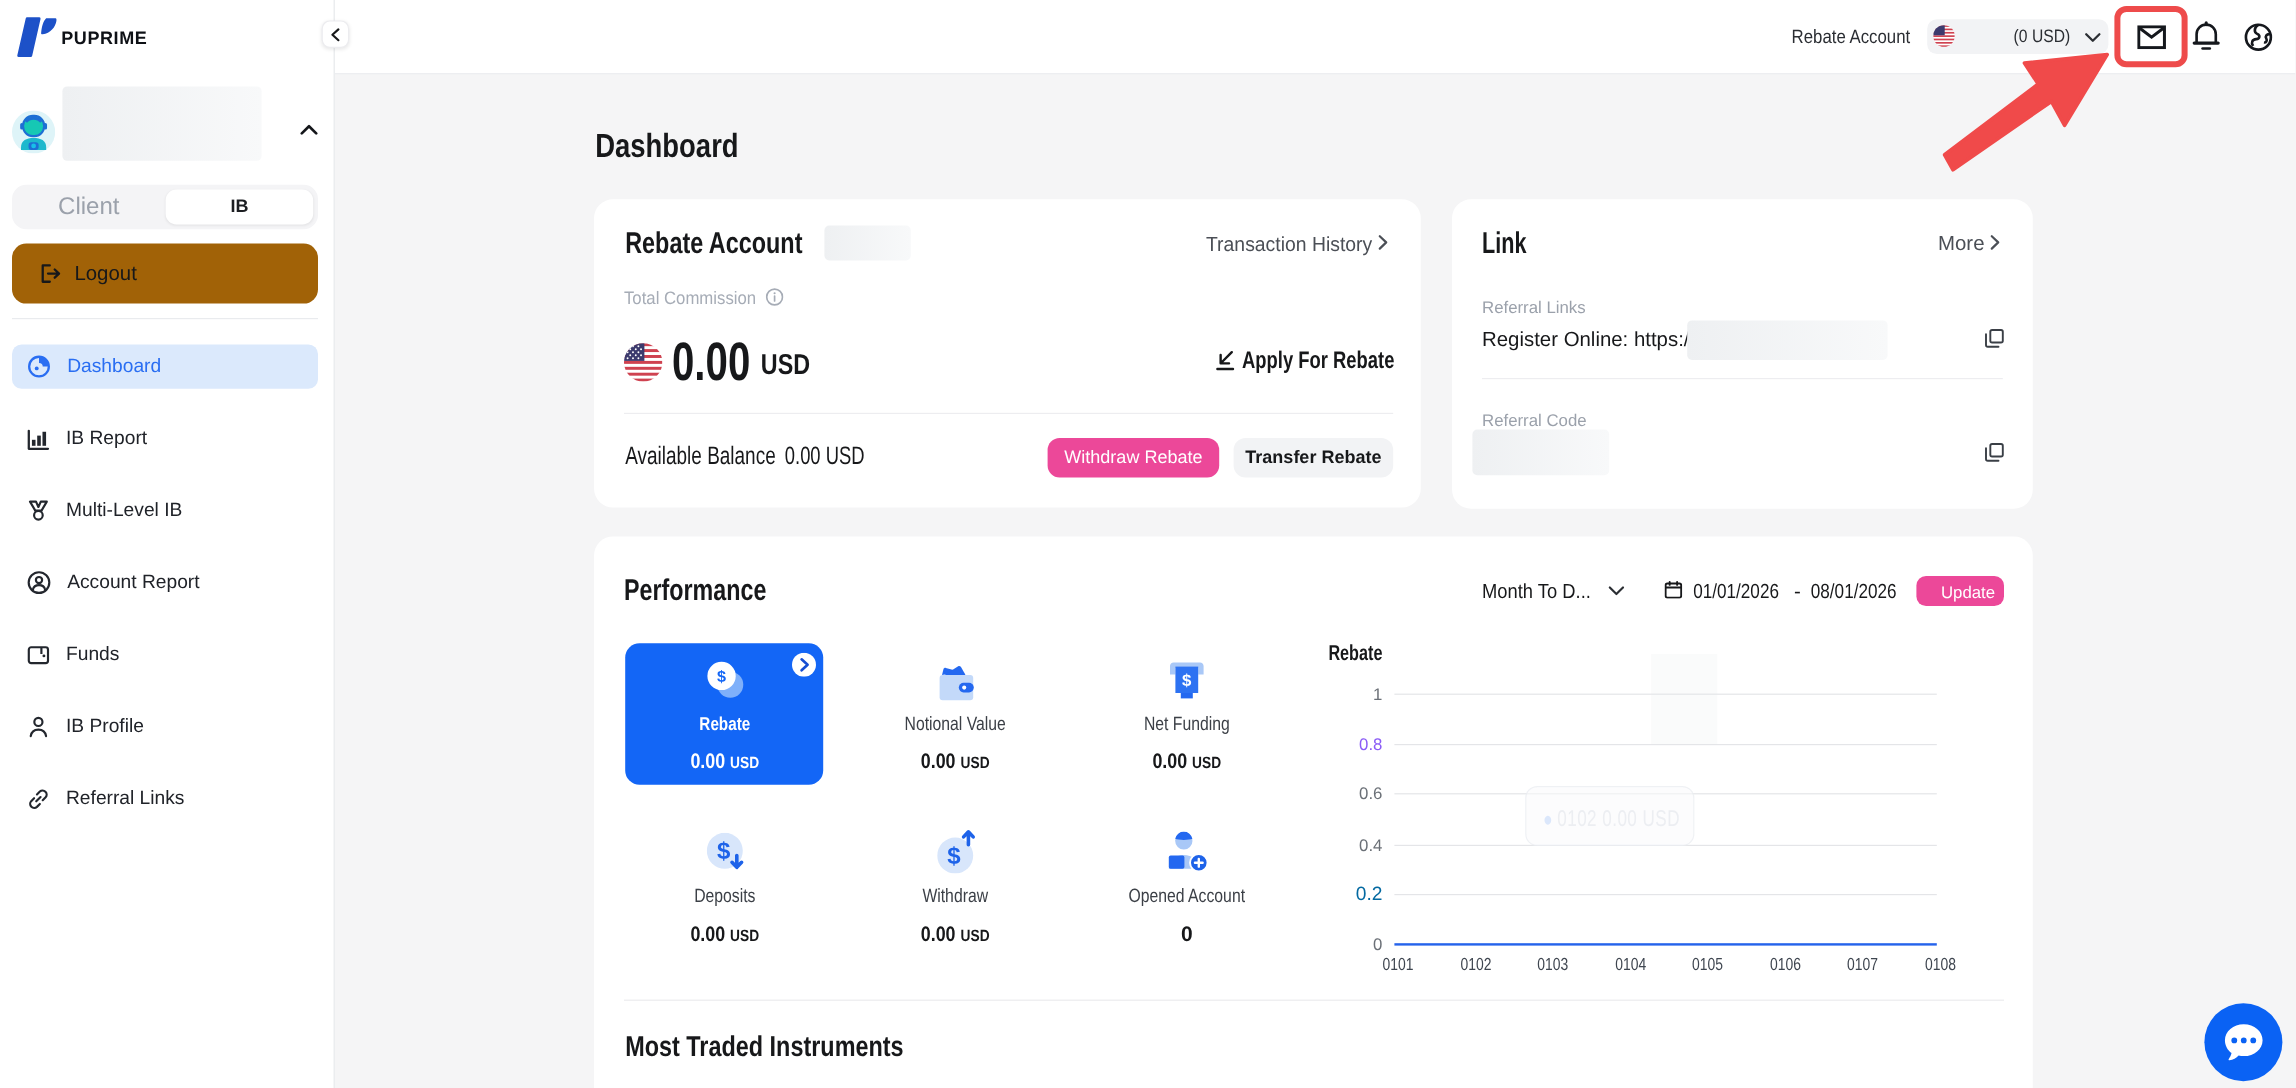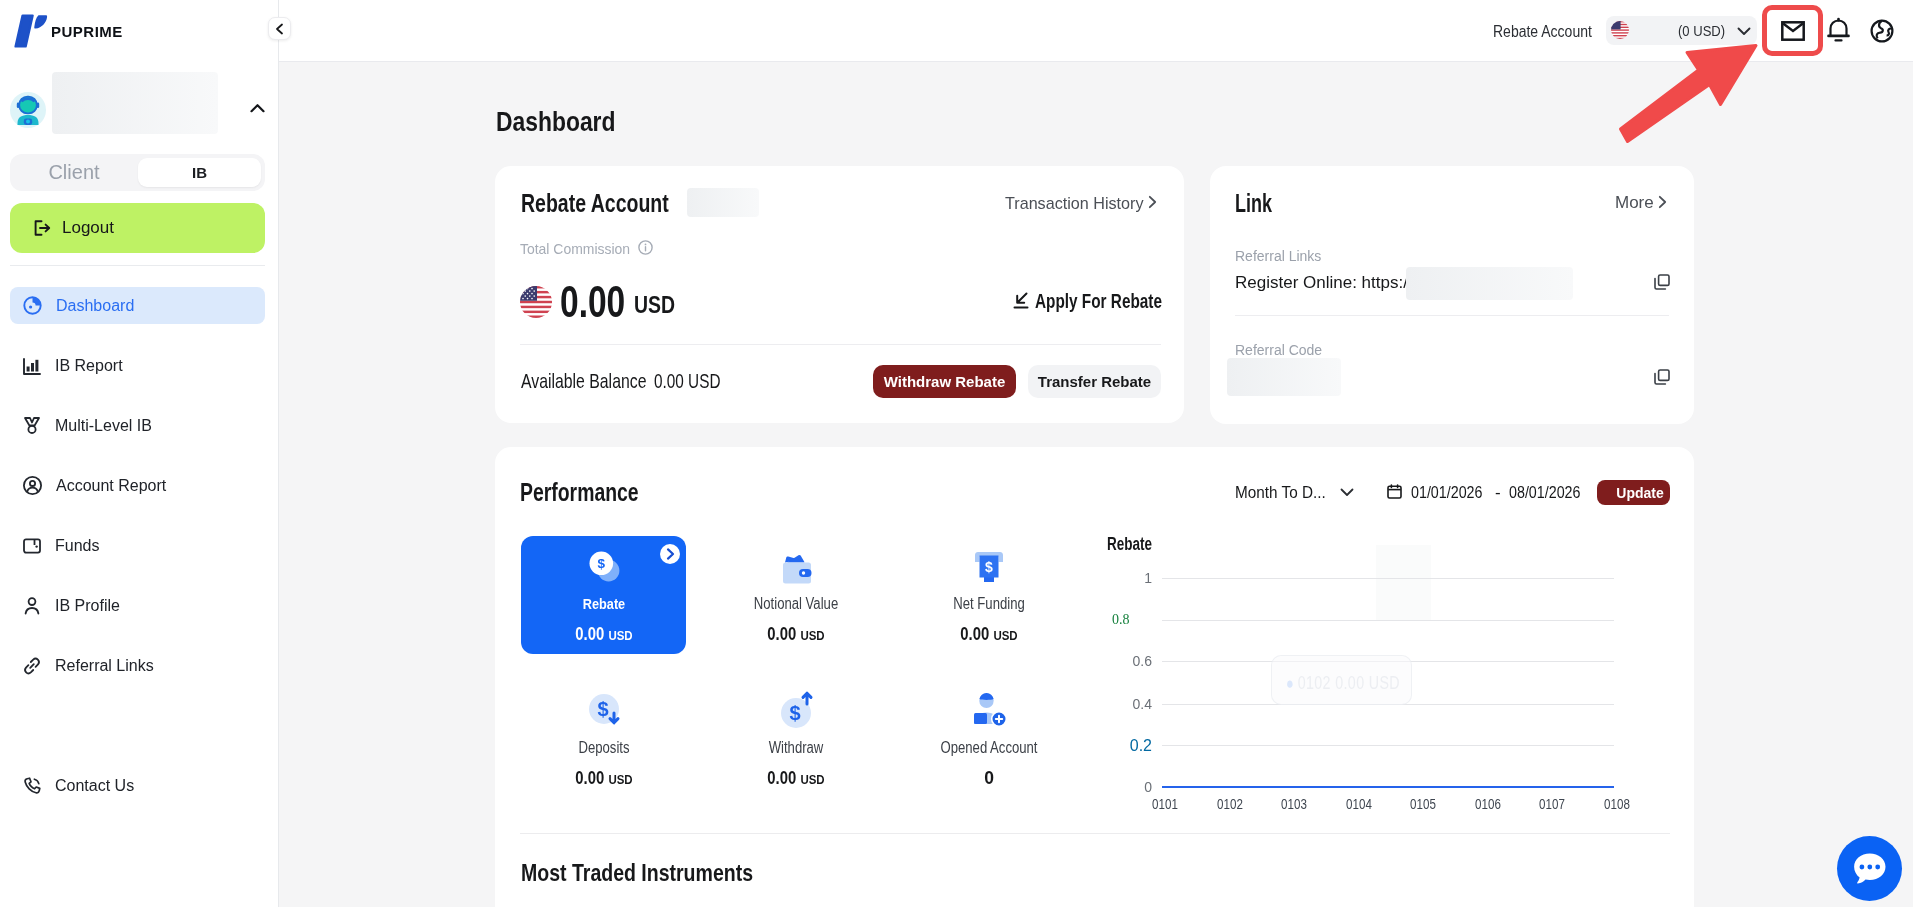--- a/index.html
+++ b/index.html
@@ -13,30 +13,30 @@
 
 .mi { position:absolute; left:10px; width:255px; height:37px; border-radius:8px; display:flex; align-items:center; }
 .mi svg { margin-left:12px; }
 .mi span { margin-left:13px; font-size:16px; color:#202329; }
 .mi.active { background:#dbe9fc; }
 .mi.active span { color:#2a6ef2; }
 
 #toggle { position:absolute; left:10px; top:154px; width:255px; height:37px; background:#f4f4f6; border-radius:12px; }
 #toggle .ib { position:absolute; left:128px; top:4px; width:123px; height:29px; background:#fff; border-radius:9px; box-shadow:0 1px 2px rgba(0,0,0,.06); display:flex; align-items:center; justify-content:center; font-size:15px; font-weight:700; color:#1c1e22; }
 #toggle .client { position:absolute; left:0; top:0; width:128px; height:37px; display:flex; align-items:center; justify-content:center; font-size:20px; color:#9ba1ab; }
-#logoutBtn { position:absolute; left:10px; top:203px; width:255px; height:50px; background:#bef264; border-radius:12px; display:flex; align-items:center; }
+#logoutBtn { position:absolute; left:10px; top:203px; width:255px; height:50px; background:#a16207; border-radius:12px; display:flex; align-items:center; }
 #logoutBtn span { font-size:17px; color:#17181a; margin-left:11px; }
 
 .card { position:absolute; background:#fff; border-radius:16px; }
 #card-rebate { left:495px; top:166px; width:689px; height:257px; }
 #card-link   { left:1210px; top:166px; width:484px; height:258px; }
 #card-perf   { left:495px; top:447px; width:1199px; height:520px; }
 .h2 { font-size:25px; font-weight:700; color:#17181a; transform-origin:0 0; white-space:nowrap; }
 .gray-link { font-size:17px; color:#4b4f56; }
-.btn-blue { background:#7f1d1d; color:#fff; font-weight:700; border-radius:10px; display:flex; align-items:center; justify-content:center; }
+.btn-blue { background:#ec4899; color:#fff; font-weight:400; border-radius:10px; display:flex; align-items:center; justify-content:center; }
 .btn-gray { background:#f2f3f5; color:#17181a; font-weight:700; border-radius:10px; display:flex; align-items:center; justify-content:center; }
 .blur-box { background:linear-gradient(90deg,#eef0f2,#f8f9fa); border-radius:4px; }
 </style>
 </head>
 <body>
 <div id="topbar">
   <span class="abs" style="left:1214px;top:23px;font-size:16px;color:#2b2e33;transform-origin:0 0;transform:scaleX(.875);white-space:nowrap;">Rebate Account</span>
   <div class="abs" style="left:1327px;top:16px;width:151px;height:29px;background:#f2f3f5;border-radius:8px;"></div>
   <svg class="abs" style="left:1332px;top:21px;" width="18" height="18" viewBox="0 0 18 18">
     <defs>
@@ -168,27 +168,20 @@
         <circle cx="10" cy="5.6" r="3.4" fill="none" stroke="#23272e" stroke-width="1.8"></circle>
         <path d="M3.6 17.5 C4.2 13.6 6.6 12 10 12 C13.4 12 15.8 13.6 16.4 17.5" fill="none" stroke="#23272e" stroke-width="1.8" stroke-linecap="round"></path>
       </svg>
     <span>IB Profile</span>
   </div>
   <div class="mi" style="top:647px;">
     <svg width="20" height="20" viewBox="0 0 20 20">
         <path d="M8.2 11.8 L11.8 8.2 M6.4 9.2 L4 11.6 A3.4 3.4 0 0 0 8.8 16.4 L11.2 14 M13.6 10.8 L16 8.4 A3.4 3.4 0 0 0 11.2 3.6 L8.8 6" fill="none" stroke="#23272e" stroke-width="1.8" stroke-linecap="round"></path>
       </svg>
     <span>Referral Links</span>
-  </div>
-  <div class="mi" style="top:767px;">
-    <svg width="20" height="20" viewBox="0 0 20 20">
-        <path d="M5.2 2.8 L7.6 2.2 L9 5.8 L7.2 7.4 C7.8 9.4 10.6 12.2 12.6 12.8 L14.2 11 L17.8 12.4 L17.2 14.8 C16.8 16.4 15.6 17.2 14 16.8 C9 15.6 4.4 11 3.2 6 C2.8 4.4 3.6 3.2 5.2 2.8 Z" fill="none" stroke="#23272e" stroke-width="1.7" stroke-linejoin="round"></path>
-        <path d="M12.4 3.2 C14.6 3.8 16.2 5.4 16.8 7.6" fill="none" stroke="#23272e" stroke-width="1.7" stroke-linecap="round"></path>
-      </svg>
-    <span>Contact Us</span>
   </div>
 </div>
 <div id="collapse">
   <svg width="9" height="12" viewBox="0 0 9 12">
       <path d="M7 1.5 L2 6 L7 10.5" fill="none" stroke="#17181a" stroke-width="1.8" stroke-linecap="round" stroke-linejoin="round"></path>
     </svg>
 </div>
 <div id="main">
   <div class="abs" style="left:496px;top:106px;font-size:28px;font-weight:700;color:#17181a;transform-origin:0 0;transform:scaleX(.817);white-space:nowrap;">Dashboard</div>
 
@@ -350,21 +343,21 @@
       <rect x="2" y="20" width="13" height="11" rx="1.5" fill="#2468f0"></rect>
       <circle cx="27" cy="26" r="7.3" fill="#1e63e9" stroke="#fff" stroke-width="1.6"></circle>
       <path d="M27 22.8 L27 29.2 M23.8 26 L30.2 26" stroke="#fff" stroke-width="2" stroke-linecap="round"></path>
     </svg>
     <span class="abs" style="left:494px;top:292px;transform:translateX(-50%) scaleX(.82);font-size:16px;color:#3c4047;white-space:nowrap;">Opened Account</span>
     <span class="abs" style="left:494px;top:321px;transform:translateX(-50%);font-size:17.5px;font-weight:700;">0</span>
 
     <span class="abs" style="left:612px;top:87px;font-size:18px;font-weight:700;transform-origin:0 0;transform:scaleX(.75);">Rebate</span>
     <div class="abs" style="left:881px;top:98px;width:55px;height:75px;background:#fafbfb;"></div>
     <div class="abs" style="left:617px;top:123px;width:40px;text-align:right;font-size:14px;color:#6b7077;">1</div>
-    <div class="abs" style="left:617px;top:165px;width:40px;font-size:14px;color:#15803d;font-family:Liberation Serif, serif;">0.8</div>
+    <div class="abs" style="left:617px;top:165px;width:40px;text-align:right;font-size:14px;color:#8b5cf6;">0.8</div>
     <div class="abs" style="left:617px;top:206px;width:40px;text-align:right;font-size:14px;color:#6b7077;">0.6</div>
     <div class="abs" style="left:617px;top:249px;width:40px;text-align:right;font-size:14px;color:#6b7077;">0.4</div>
     <div class="abs" style="left:617px;top:290px;width:40px;text-align:right;font-size:16px;color:#0369a1;">0.2</div>
     <div class="abs" style="left:617px;top:332px;width:40px;text-align:right;font-size:14px;color:#6b7077;">0</div>
     <div class="abs" style="left:667px;top:131px;width:452px;height:1px;background:#e4e5e8;"></div>
     <div class="abs" style="left:667px;top:173px;width:452px;height:1px;background:#e4e5e8;"></div>
     <div class="abs" style="left:667px;top:214px;width:452px;height:1px;background:#e4e5e8;"></div>
     <div class="abs" style="left:667px;top:257px;width:452px;height:1px;background:#e4e5e8;"></div>
     <div class="abs" style="left:667px;top:298px;width:452px;height:1px;background:#e4e5e8;"></div>
 

